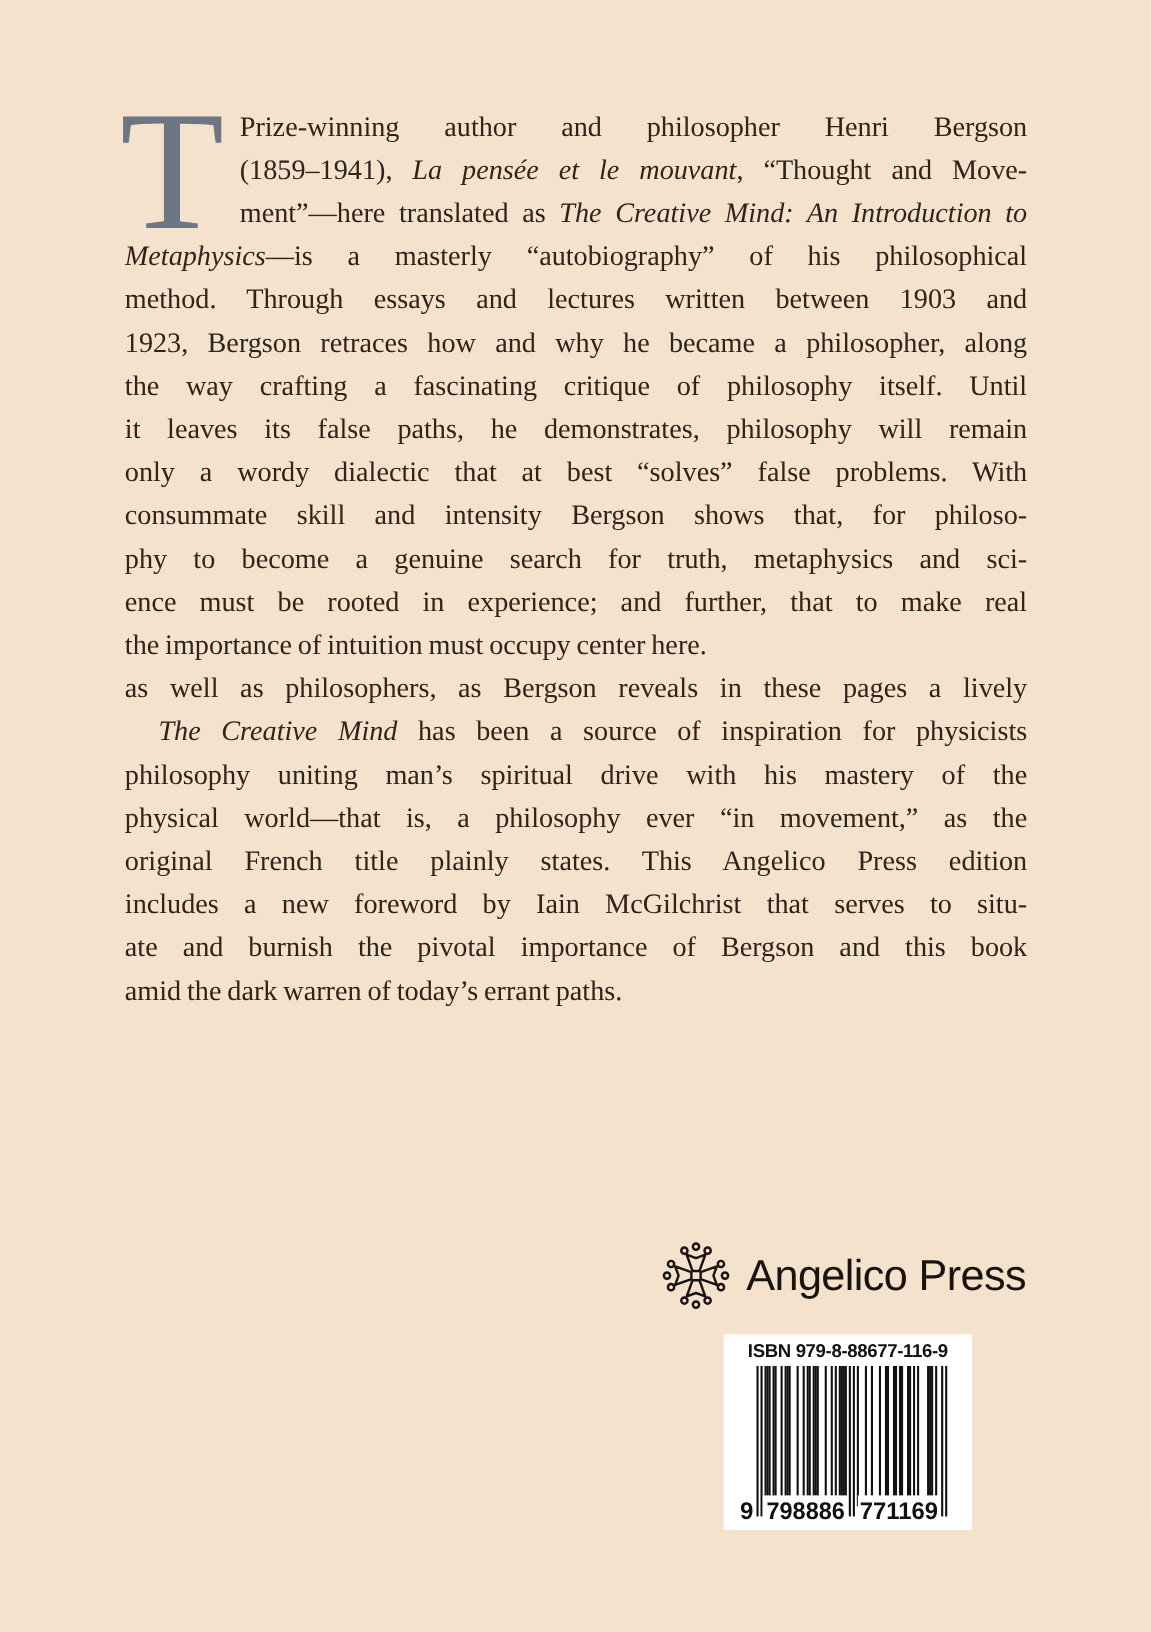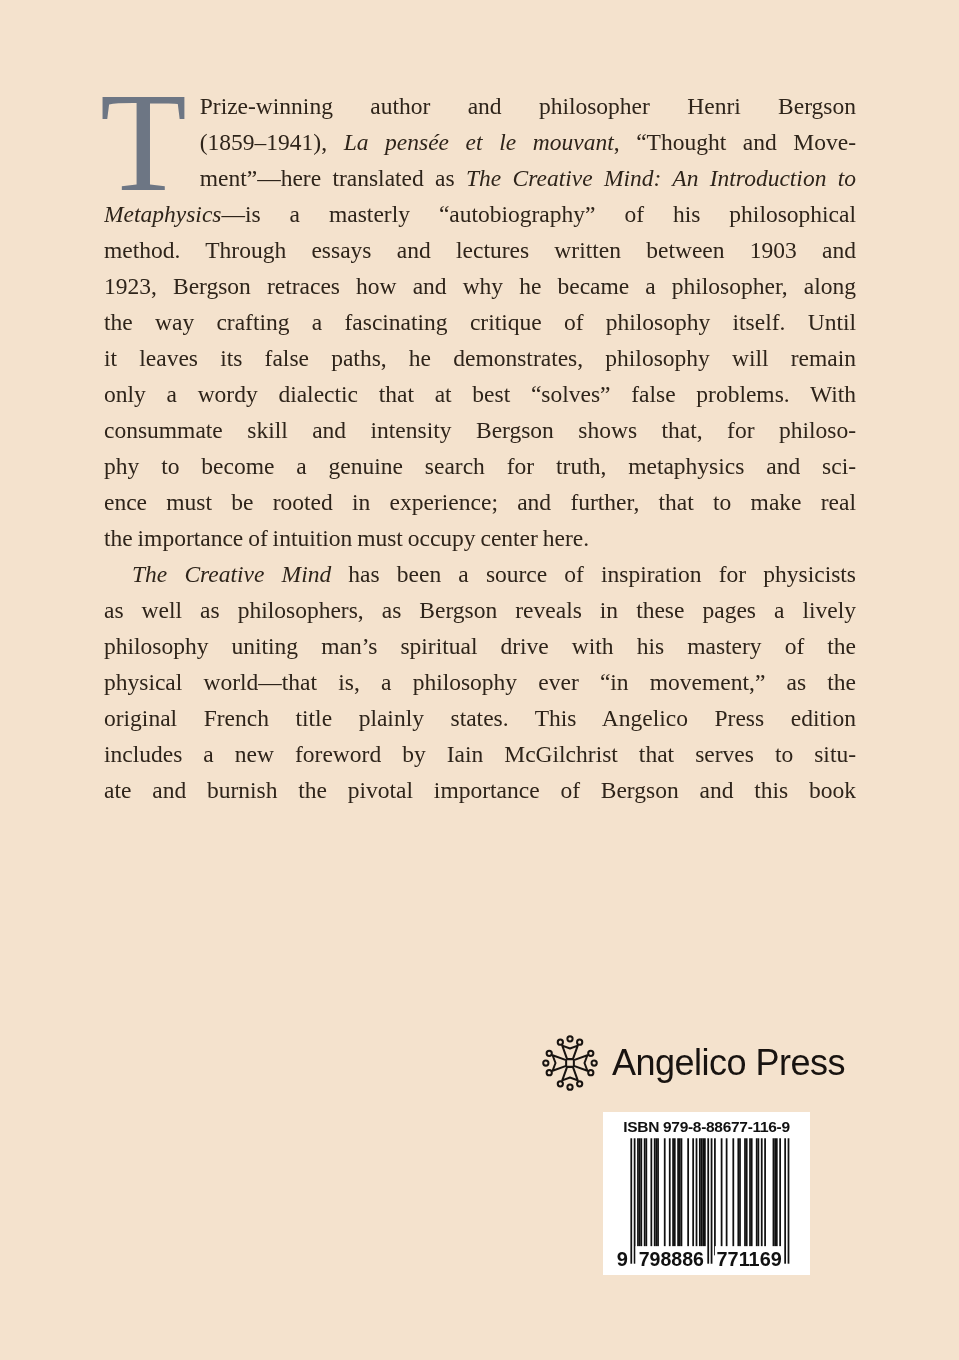--- a/index.html
+++ b/index.html
@@ -33,21 +33,21 @@
     word-spacing:-1px;
   }
   .line.last{ text-align-last:left; }
   .line.indent{ text-indent:28px; }
   .opener{ letter-spacing:.145em; font-size:24.5px; }
   .italic{ font-style:italic; }
   .normal{ font-style:normal; }
 
   .brand{
     position:absolute;
-    top:1034px; right:114px;
+    top:1034px; right:104px;
     display:flex; align-items:center; gap:13px;
     color:#181310;
   }
   .brand-name{
     font-family:"Liberation Sans", sans-serif;
     font-size:36px; letter-spacing:-0.5px; font-weight:400;
     white-space:nowrap;
   }
   .cross{ width:58px; height:58px; }
 
@@ -85,27 +85,28 @@
       <div class="line"><span class="italic">Metaphysics</span><span class="normal">—is a masterly “autobiography” of his philosophical</span></div>
       <div class="line"><span class="normal">method. Through essays and lectures written between 1903 and</span></div>
       <div class="line"><span class="normal">1923, Bergson retraces how and why he became a philosopher, along</span></div>
       <div class="line"><span class="normal">the way crafting a fascinating critique of philosophy itself. Until</span></div>
       <div class="line"><span class="normal">it leaves its false paths, he demonstrates, philosophy will remain</span></div>
       <div class="line"><span class="normal">only a wordy dialectic that at best “solves” false problems. With</span></div>
       <div class="line"><span class="normal">consummate skill and intensity Bergson shows that, for philoso-</span></div>
       <div class="line"><span class="normal">phy to become a genuine search for truth, metaphysics and sci-</span></div>
       <div class="line"><span class="normal">ence must be rooted in experience; and further, that to make real</span></div>
       <div class="line last"><span class="normal">the importance of intuition must occupy center here.</span></div>
+      <div class="line"><span class="normal">as well as philosophers, as Bergson reveals in these pages a lively</span></div>
       <div class="line indent"><span class="italic">The Creative Mind</span><span class="normal"> has been a source of inspiration for physicists</span></div>
-      <div class="line"><span class="normal">as well as philosophers, as Bergson reveals in these pages a lively</span></div>
       <div class="line"><span class="normal">philosophy uniting man’s spiritual drive with his mastery of the</span></div>
       <div class="line"><span class="normal">physical world—that is, a philosophy ever “in movement,” as the</span></div>
       <div class="line"><span class="normal">original French title plainly states. This Angelico Press edition</span></div>
       <div class="line"><span class="normal">includes a new foreword by Iain McGilchrist that serves to situ-</span></div>
       <div class="line"><span class="normal">ate and burnish the pivotal importance of Bergson and this book</span></div>
+      <div class="line last"><span class="normal">amid the dark warren of today’s errant paths.</span></div>
     </div>
 
   <div class="brand">
     <svg class="cross" viewBox="-30 -30 60 60" fill="none" stroke="#181310" stroke-width="2.1" stroke-linejoin="round" stroke-linecap="round">
       <g>
         <g>
           <path d="M -3 -4 L -8 -18 L 0 -15 L 8 -18 L 3 -4 Z"></path>
           <circle cx="-10" cy="-21.5" r="2.7"></circle>
             <circle cx="0" cy="-25" r="2.7"></circle>
             <circle cx="10" cy="-21.5" r="2.7"></circle>

